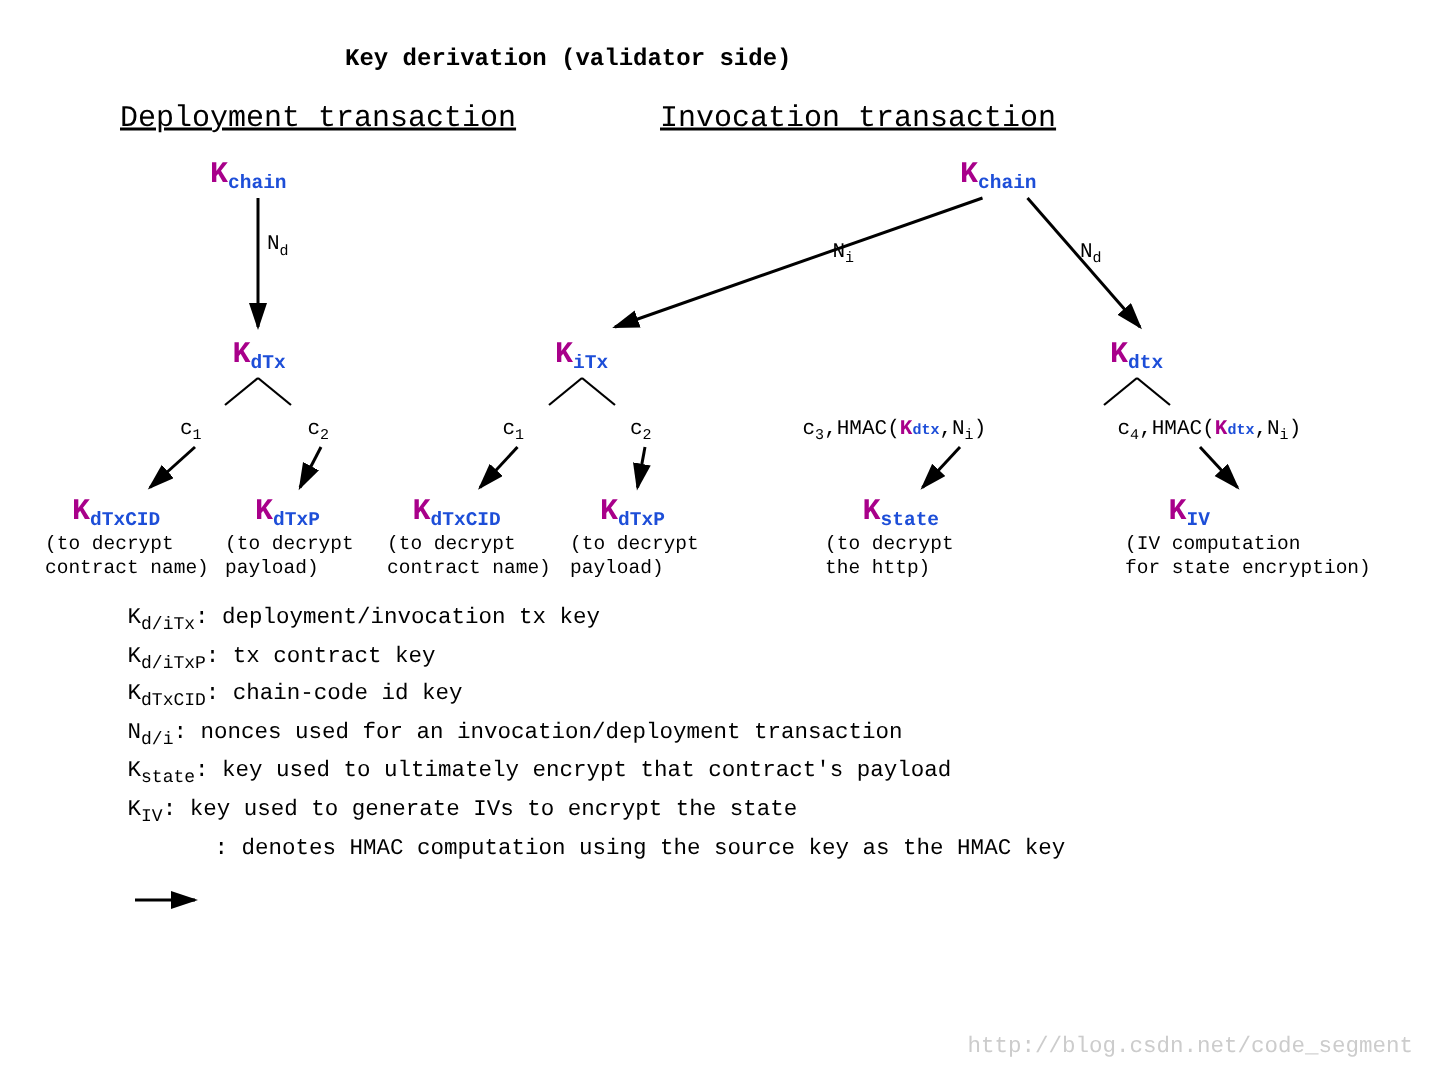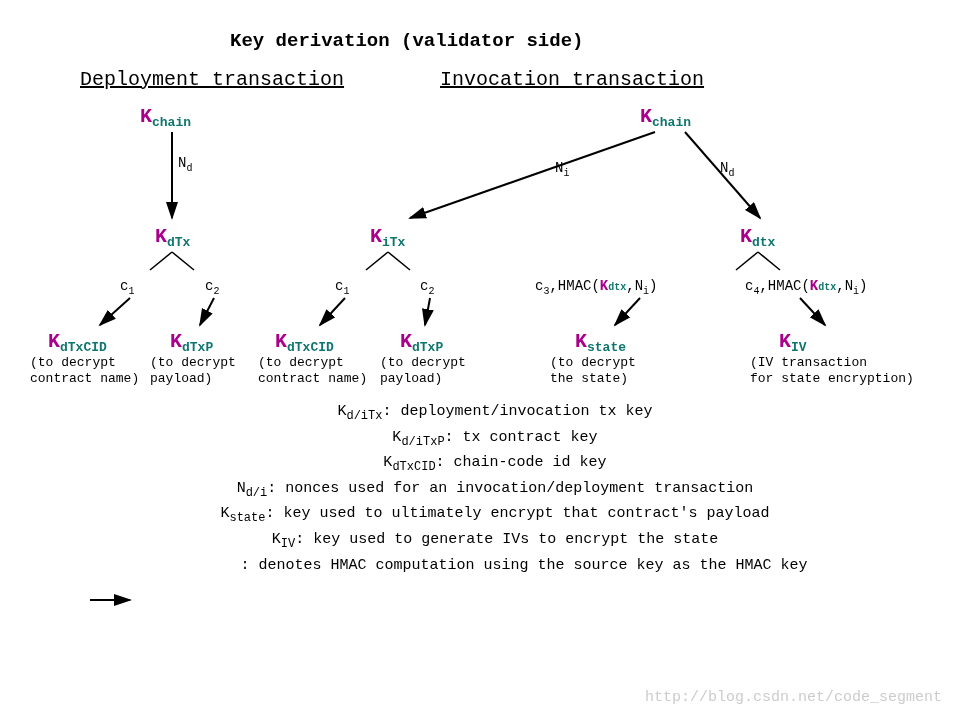--- a/index.html
+++ b/index.html
@@ -7,29 +7,29 @@
     padding: 0;
     width: 960px;
     height: 720px;
     background: #fff;
     font-family: "Courier New", monospace;
     color: #000;
     position: relative;
     overflow: hidden;
   }
   .abs { position: absolute; }
-  .title { font-size: 19px; font-weight: bold; }
+  .title { font-size: 16px; font-weight: bold; }
   .subtitle { font-size: 20px; text-decoration: underline; }
   .key { color: #a8008a; font-weight: bold; font-size: 20px; }
   .sub { font-size: 12px; vertical-align: sub; }
-  .keysub { color: #0f766e; font-weight: bold; font-size: 13px; }
+  .keysub { color: #1d4ed8; font-weight: bold; font-size: 13px; }
   .edge { font-size: 14px; color: #000; }
   .edgesub { font-size: 10px; vertical-align: sub; }
   .desc { font-size: 13px; text-align: left; line-height: 1.2; }
-  .legend { font-size: 15px; line-height: 1.55; text-align: center; }
+  .legend { font-size: 15px; line-height: 1.55; }
   .legend .k { font-family: "Courier New", monospace; }
   .watermark { color: #ccc; font-size: 15px; }
   svg { position: absolute; top: 0; left: 0; pointer-events: none; }
 </style>
 </head>
 <body>
 
 <div class="abs title" style="left:230px; top:30px;">Key derivation (validator side)</div>
 
 <div class="abs subtitle" style="left:80px; top:68px;">Deployment transaction</div>
@@ -103,27 +103,27 @@
   <span>c</span><span class="edgesub">3</span><span>,HMAC(</span><span class="key" style="font-size:14px;">K</span><span class="keysub" style="font-size:10px;">dtx</span><span>,N</span><span class="edgesub">i</span><span>)</span>
 </div>
 <div class="abs edge" style="left:745px; top:278px; white-space:nowrap;">
   <span>c</span><span class="edgesub">4</span><span>,HMAC(</span><span class="key" style="font-size:14px;">K</span><span class="keysub" style="font-size:10px;">dtx</span><span>,N</span><span class="edgesub">i</span><span>)</span>
 </div>
 
 <div class="abs" style="left:575px; top:330px;">
   <span class="key">K</span><span class="keysub sub">state</span>
 </div>
 <div class="abs desc" style="left:550px; top:355px; width:120px;">
-  <span>(to decrypt</span><br><span>the state)</span>
+  <span>(to decrypt</span><br><span>the http)</span>
 </div>
 <div class="abs" style="left:779px; top:330px;">
   <span class="key">K</span><span class="keysub sub">IV</span>
 </div>
 <div class="abs desc" style="left:750px; top:355px; width:170px;">
-  <span>(IV transaction</span><br><span>for state encryption)</span>
+  <span>(IV computation</span><br><span>for state encryption)</span>
 </div>
 
 <svg width="960" height="720">
   <defs>
     <marker id="ah" markerWidth="10" markerHeight="10" refX="8" refY="3" orient="auto">
       <path d="M0,0 L9,3 L0,6 Z" fill="#000"></path>
     </marker>
   </defs>
 
   <line x1="172" y1="132" x2="172" y2="218" stroke="#000" stroke-width="2" marker-end="url(#ah)"></line>

